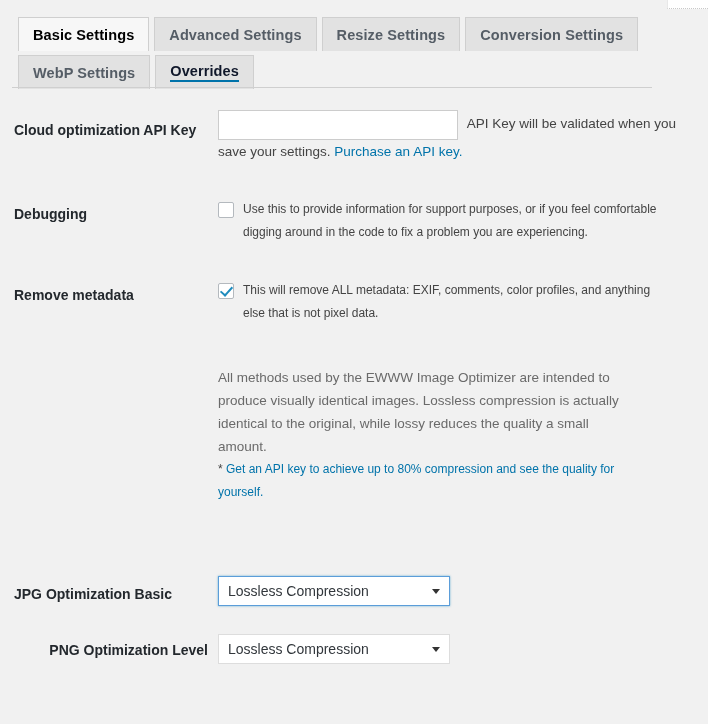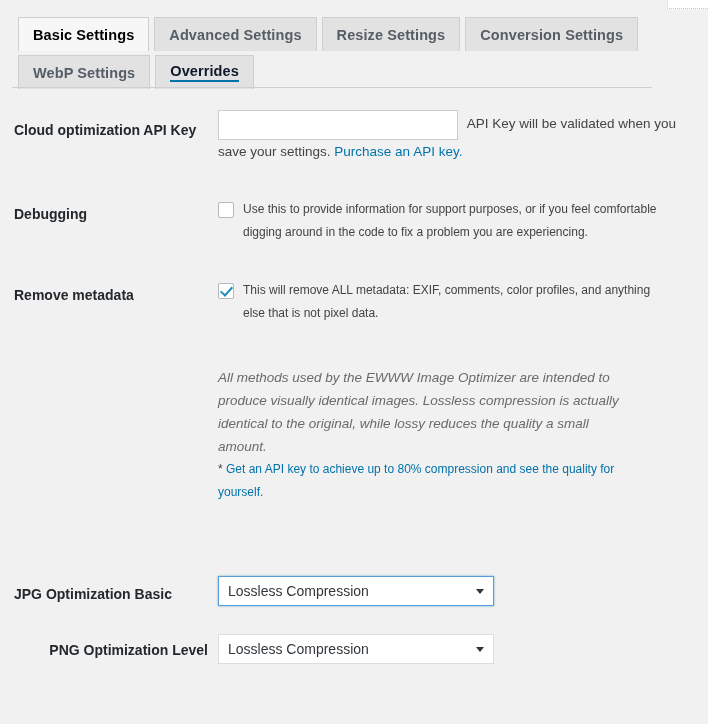--- a/index.html
+++ b/index.html
@@ -187,21 +187,20 @@
   .check-text {
     font-size: 12px;
     line-height: 22.5px;
     color: #444;
     max-width: 420px;
   }
 
   
   .italic-block {
     margin-top: 42px;
-    font-style: italic;
     font-size: 13.5px;
     line-height: 23px;
     color: #6a6a6a;
     max-width: 410px;
   }
   .link-block {
     font-size: 12px;
     line-height: 23px;
     max-width: 415px;
     color: #444;
@@ -231,21 +230,21 @@
     position: absolute;
     right: 9px;
     top: 50%;
     margin-top: -2px;
     width: 0;
     height: 0;
     border-left: 4.5px solid transparent;
     border-right: 4.5px solid transparent;
     border-top: 5.5px solid #333;
   }
-  .sel-w-wide   { width: 276px; }
+  .sel-w-wide   { width: 232px; }
 </style>
 </head>
 <body>
 
 <div id="corner-stub"></div>
 
 <div id="tab-bar">
 
   <div class="tab-row" id="tab-row-1">
     <a class="nav-tab active">

